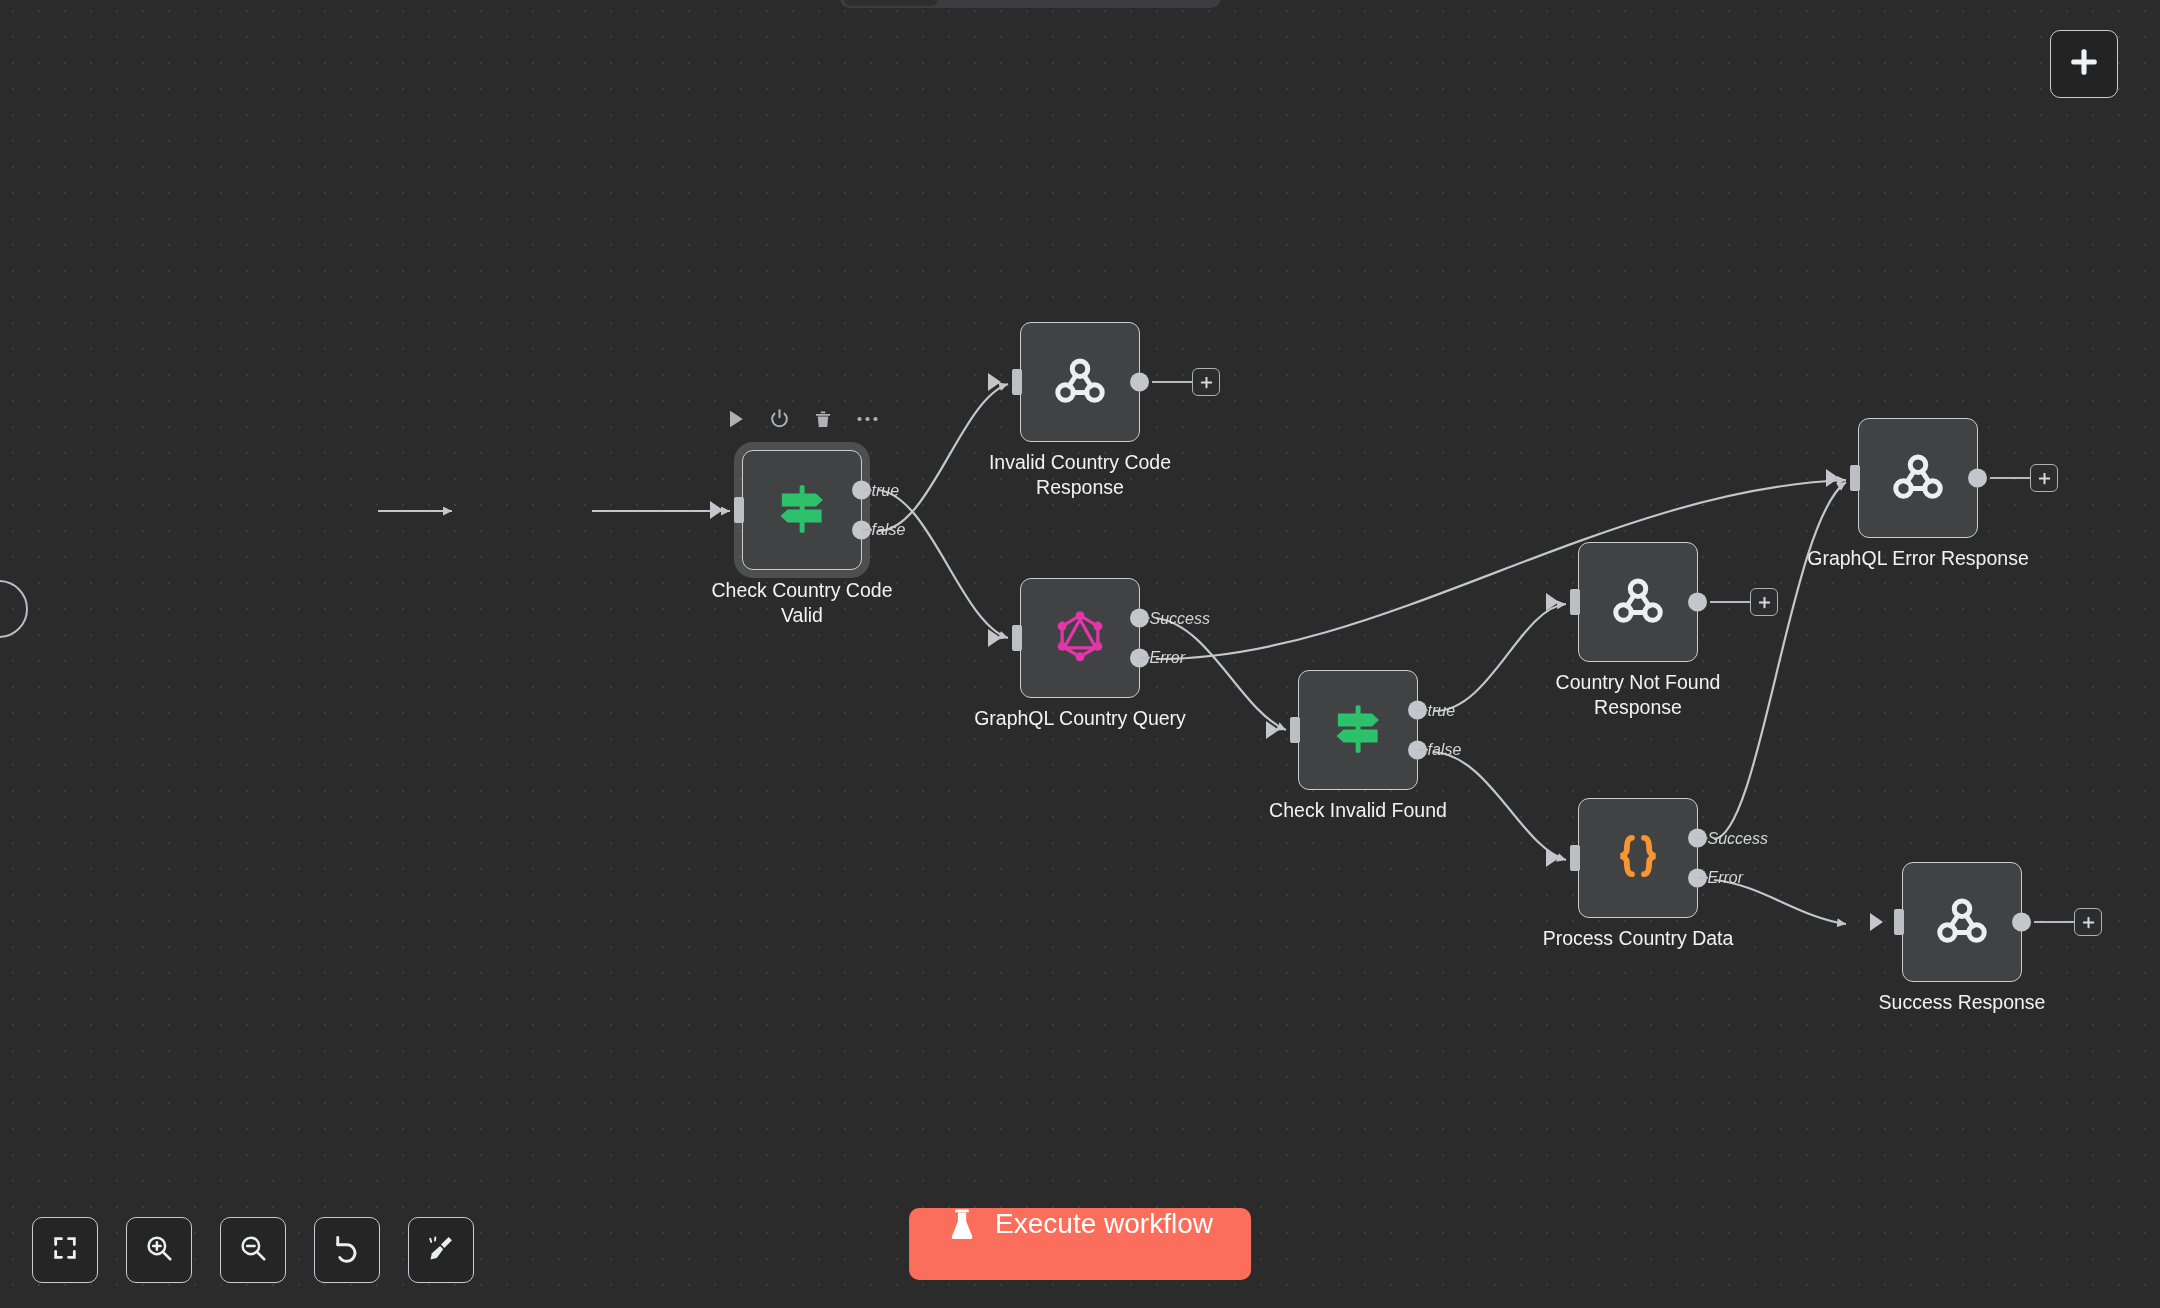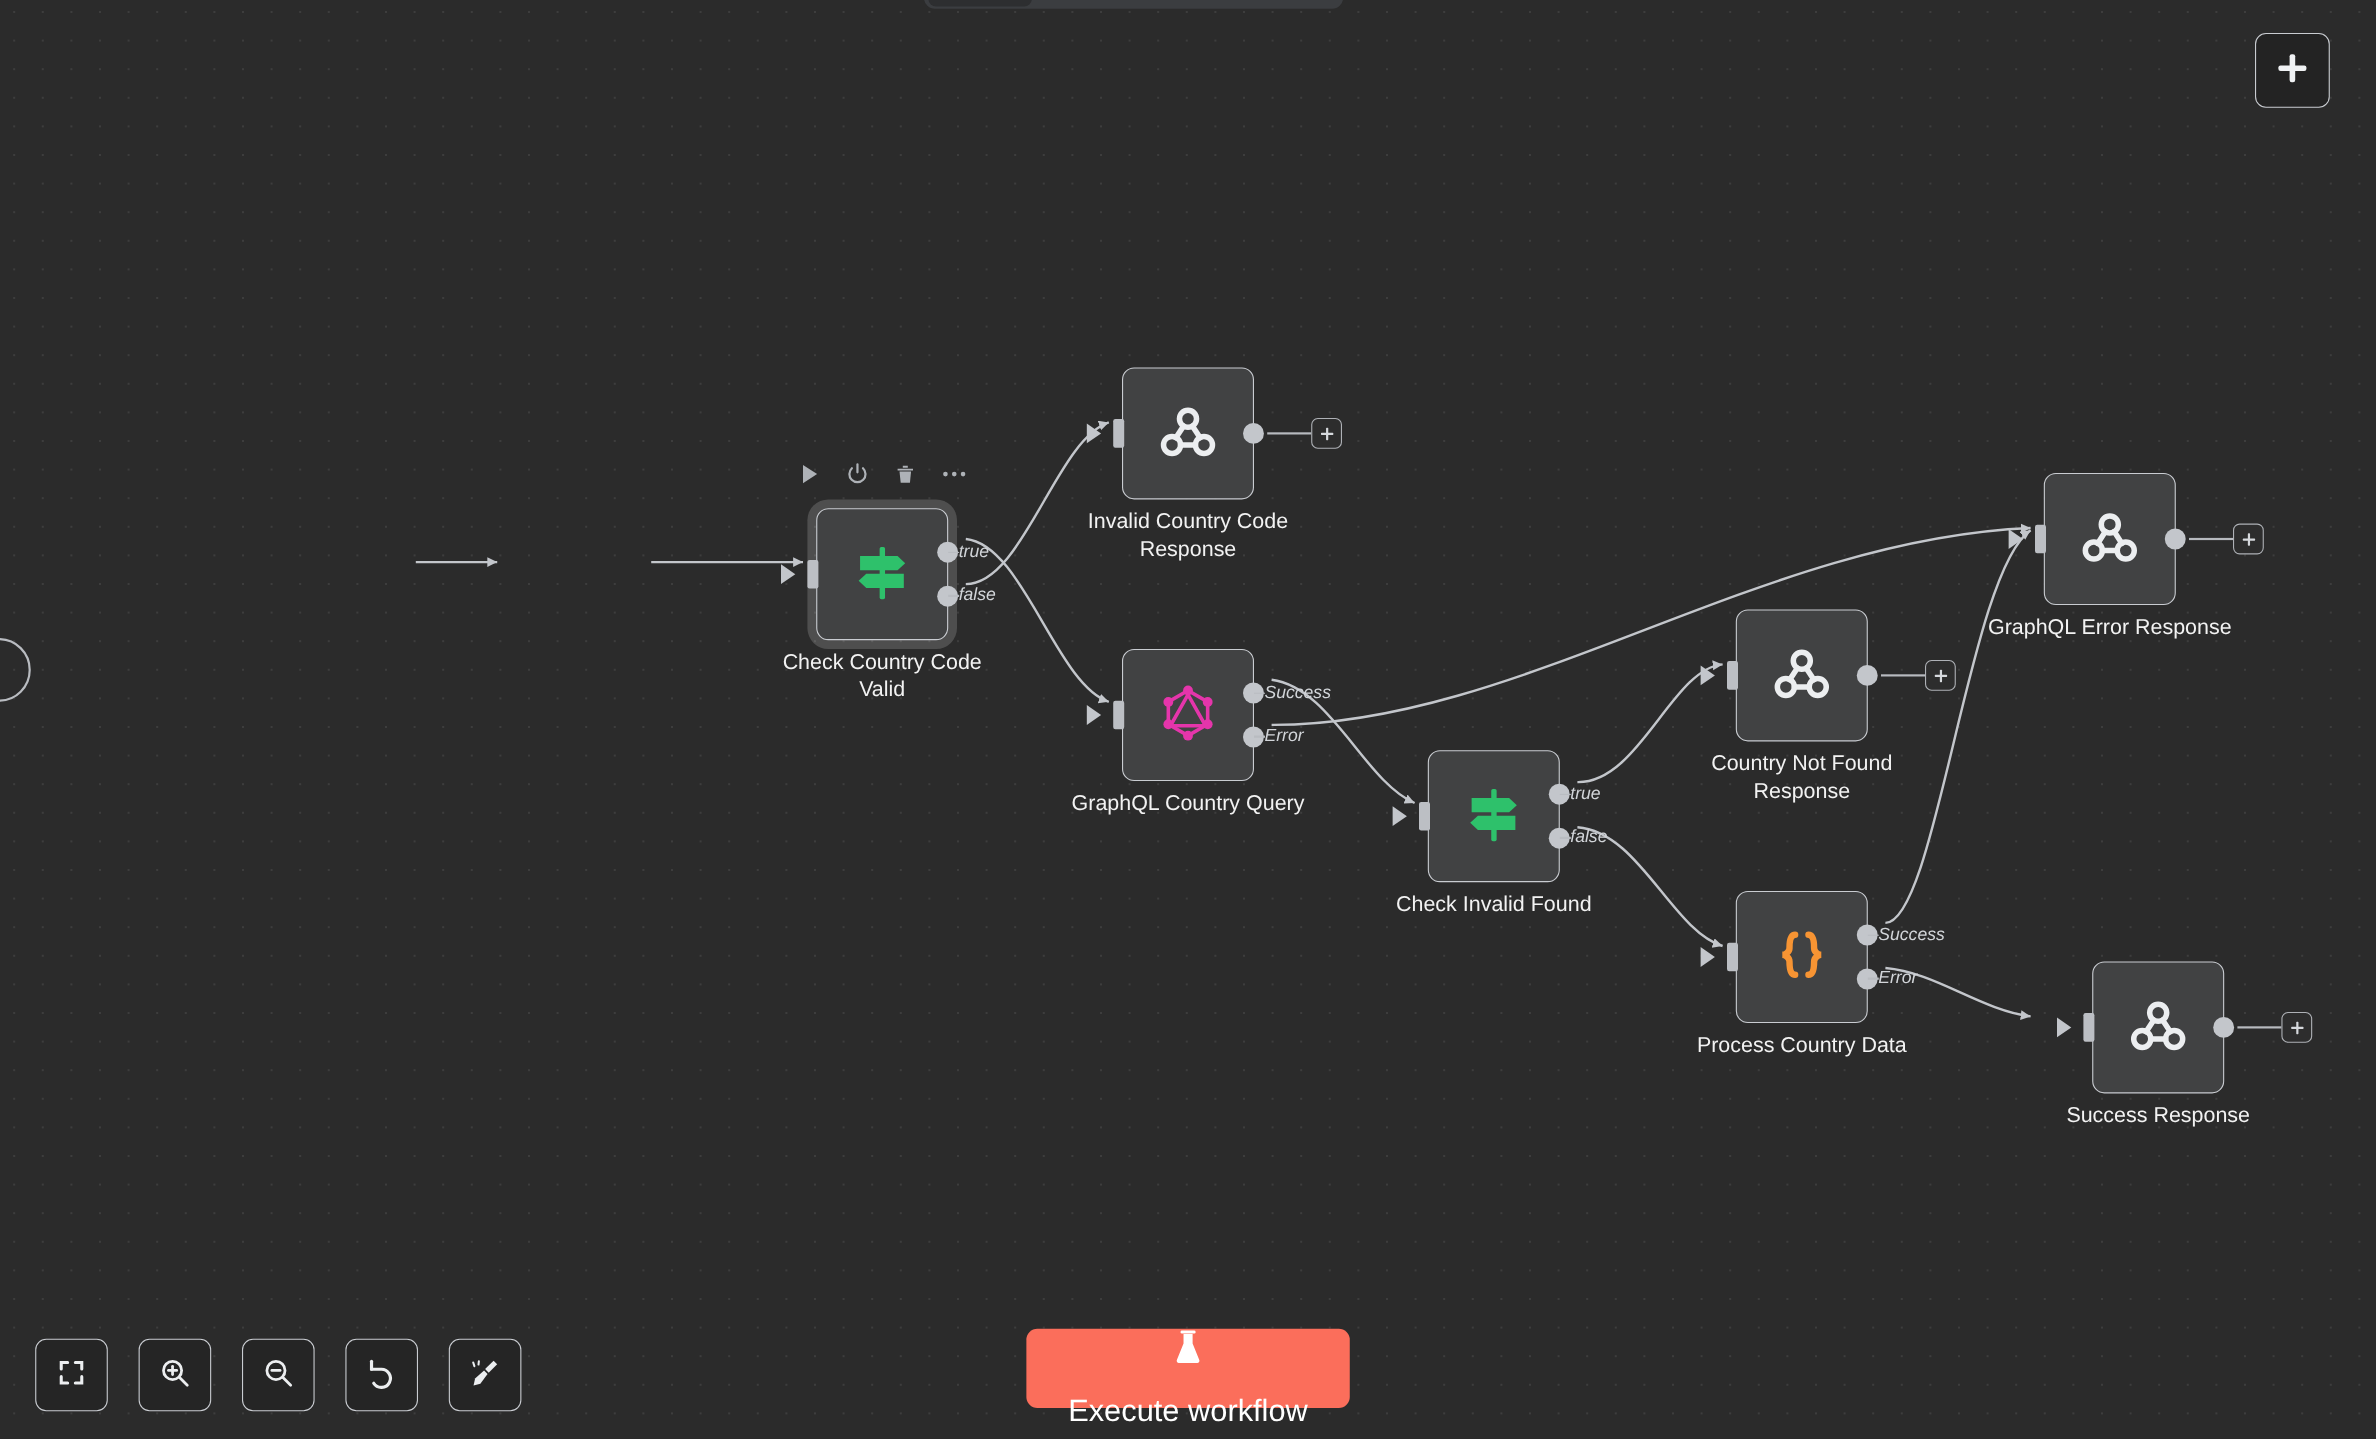--- a/index.html
+++ b/index.html
@@ -40,21 +40,21 @@
   #add-node-btn{
     position:absolute; right:42px; top:30px;
     width:68px; height:68px;
     background:#232323; border:1.6px solid #c9ccd1; border-radius:10px;
     display:flex; align-items:center; justify-content:center;
     z-index:30; cursor:pointer;
   }
 
   
   .node{
-    position:absolute; z-index:10;margin-top:12px;
+    position:absolute; z-index:10;
   }
   .nbox{
     position:relative;
     width:120px; height:120px;
     background:#414243;
     border:1.7px solid #c9ccd1;
     border-radius:11px;
     display:flex; align-items:center; justify-content:center;font-style:italic;
   }
   .node.trigger .nbox{
@@ -127,21 +127,21 @@
     background:#252525;border:1.6px solid #c9ccd1;border-radius:10px;
     display:flex;align-items:center;justify-content:center; cursor:pointer;
   }
   
   #execute-btn{
     position:absolute; left:50%; transform:translateX(-50%); bottom:28px;
     height:72px; padding:0 38px;
     background:#fb6e5b; border:none; border-radius:10px;
     display:flex; gap:18px;
     color:#fff; font-size:28px; font-family:"Liberation Sans",sans-serif;
-    cursor:pointer; z-index:30;flex-direction:column;
+    cursor:pointer; z-index:30;
   }
   
   #partial-node{
     position:absolute; left:-30px; top:580px;
     width:58px;height:58px;border:2px solid #b9bcc1;border-radius:50%;
     z-index:8;
   }
 </style>
 </head>
 <body>

